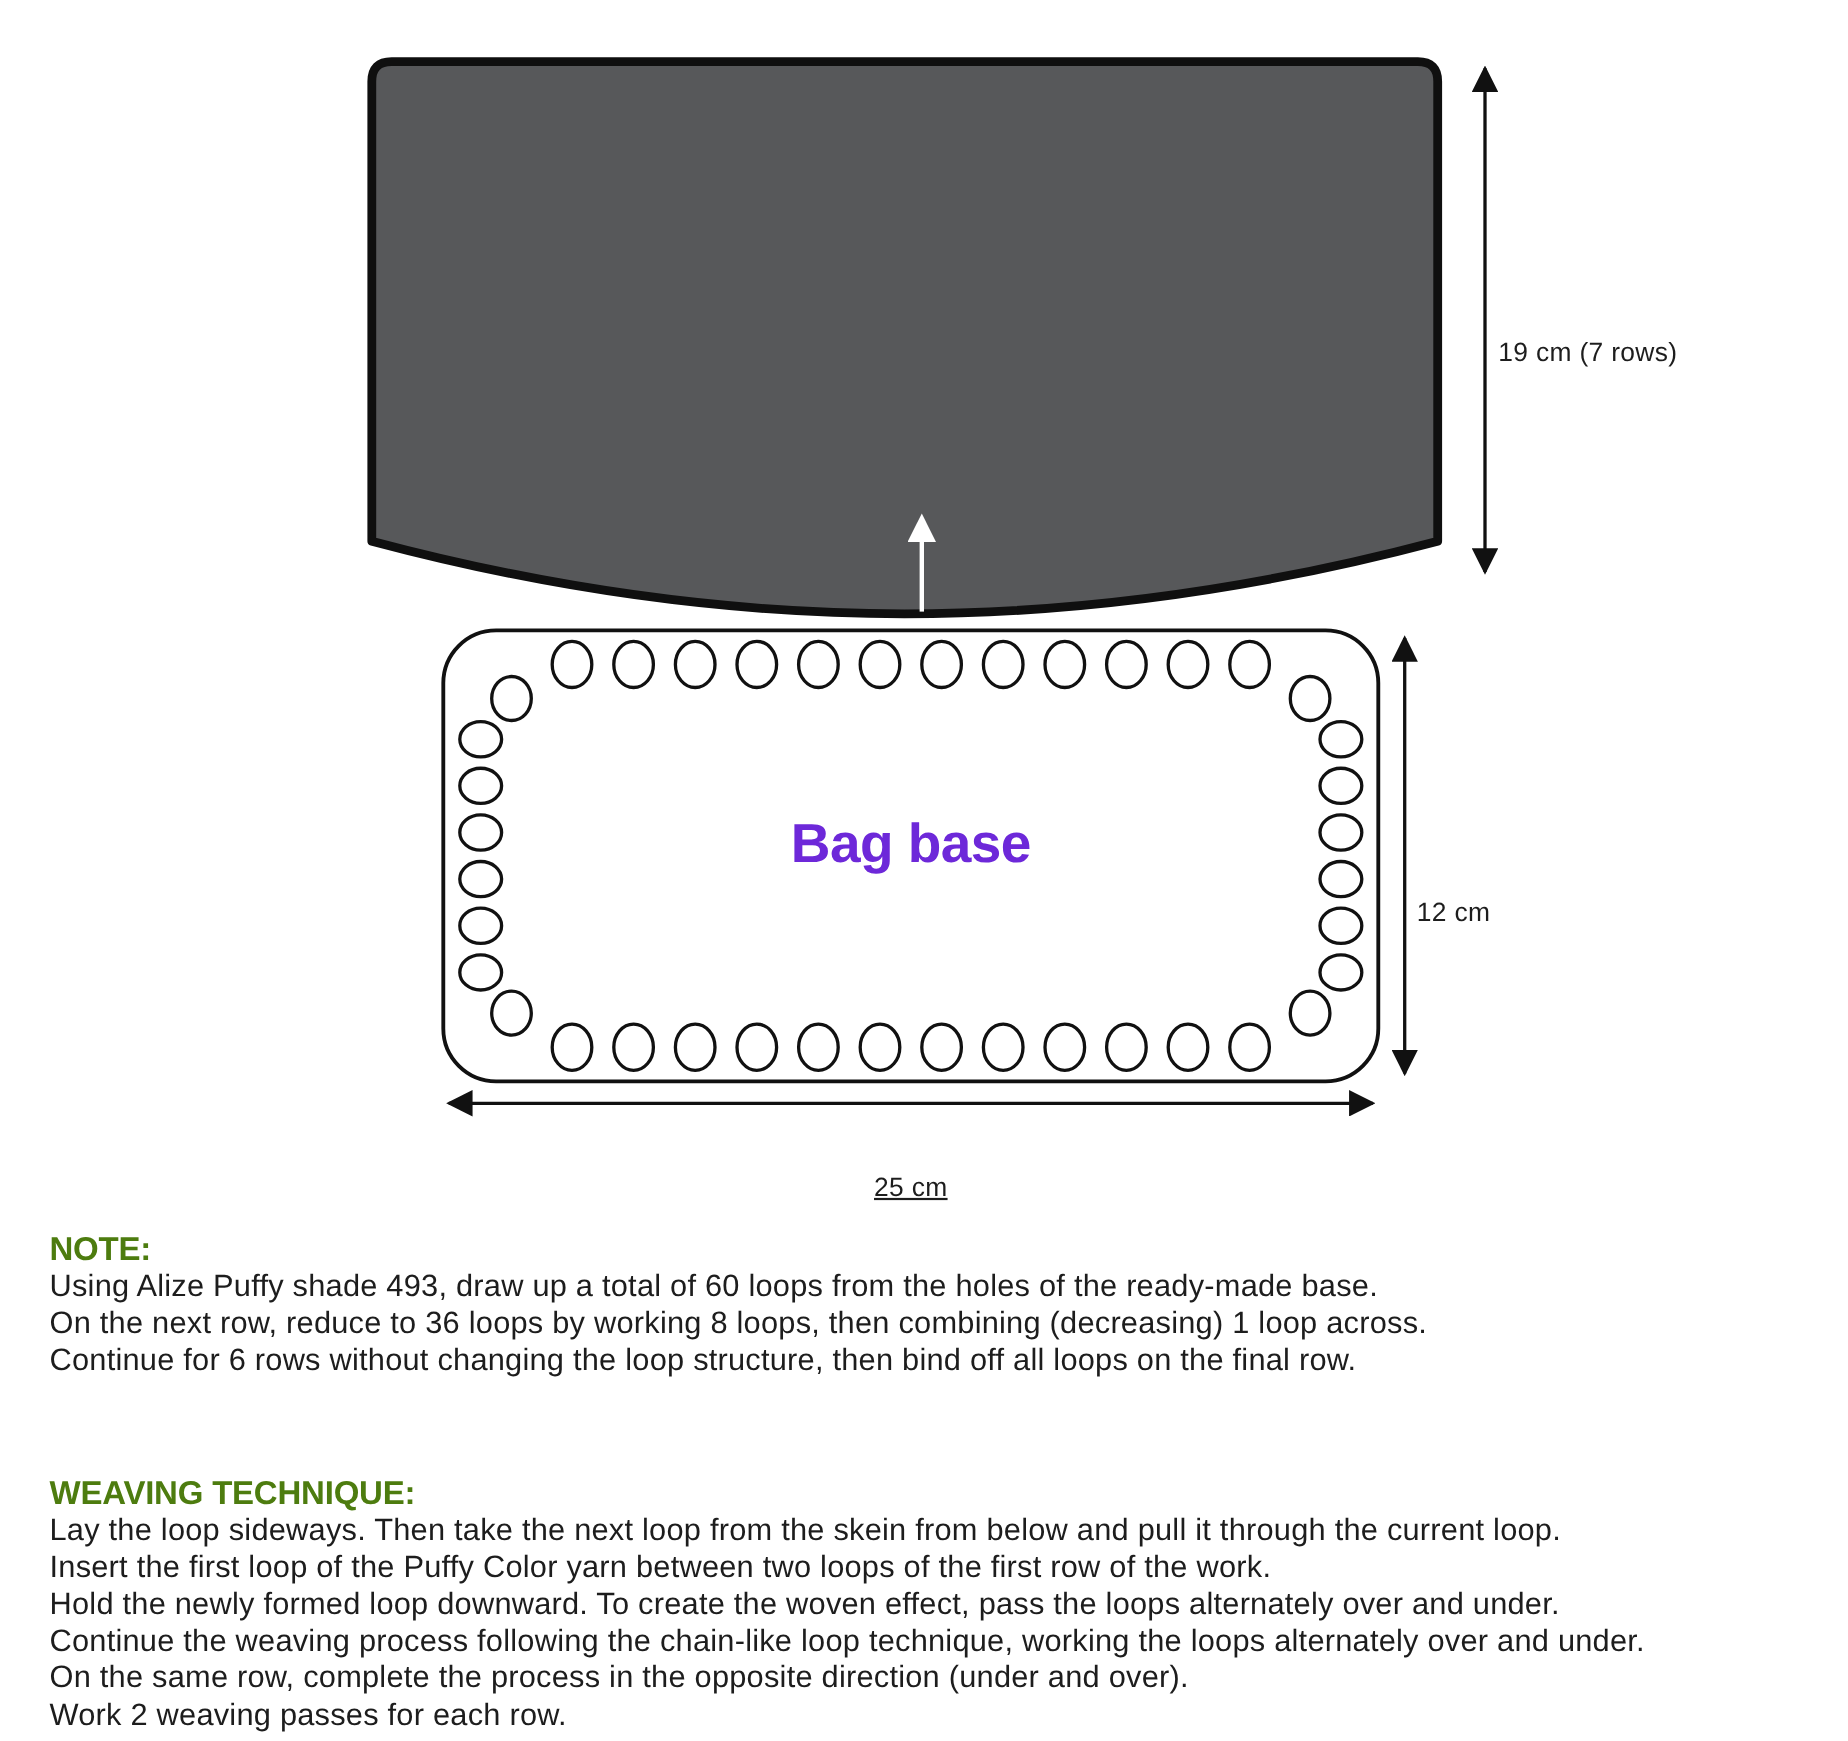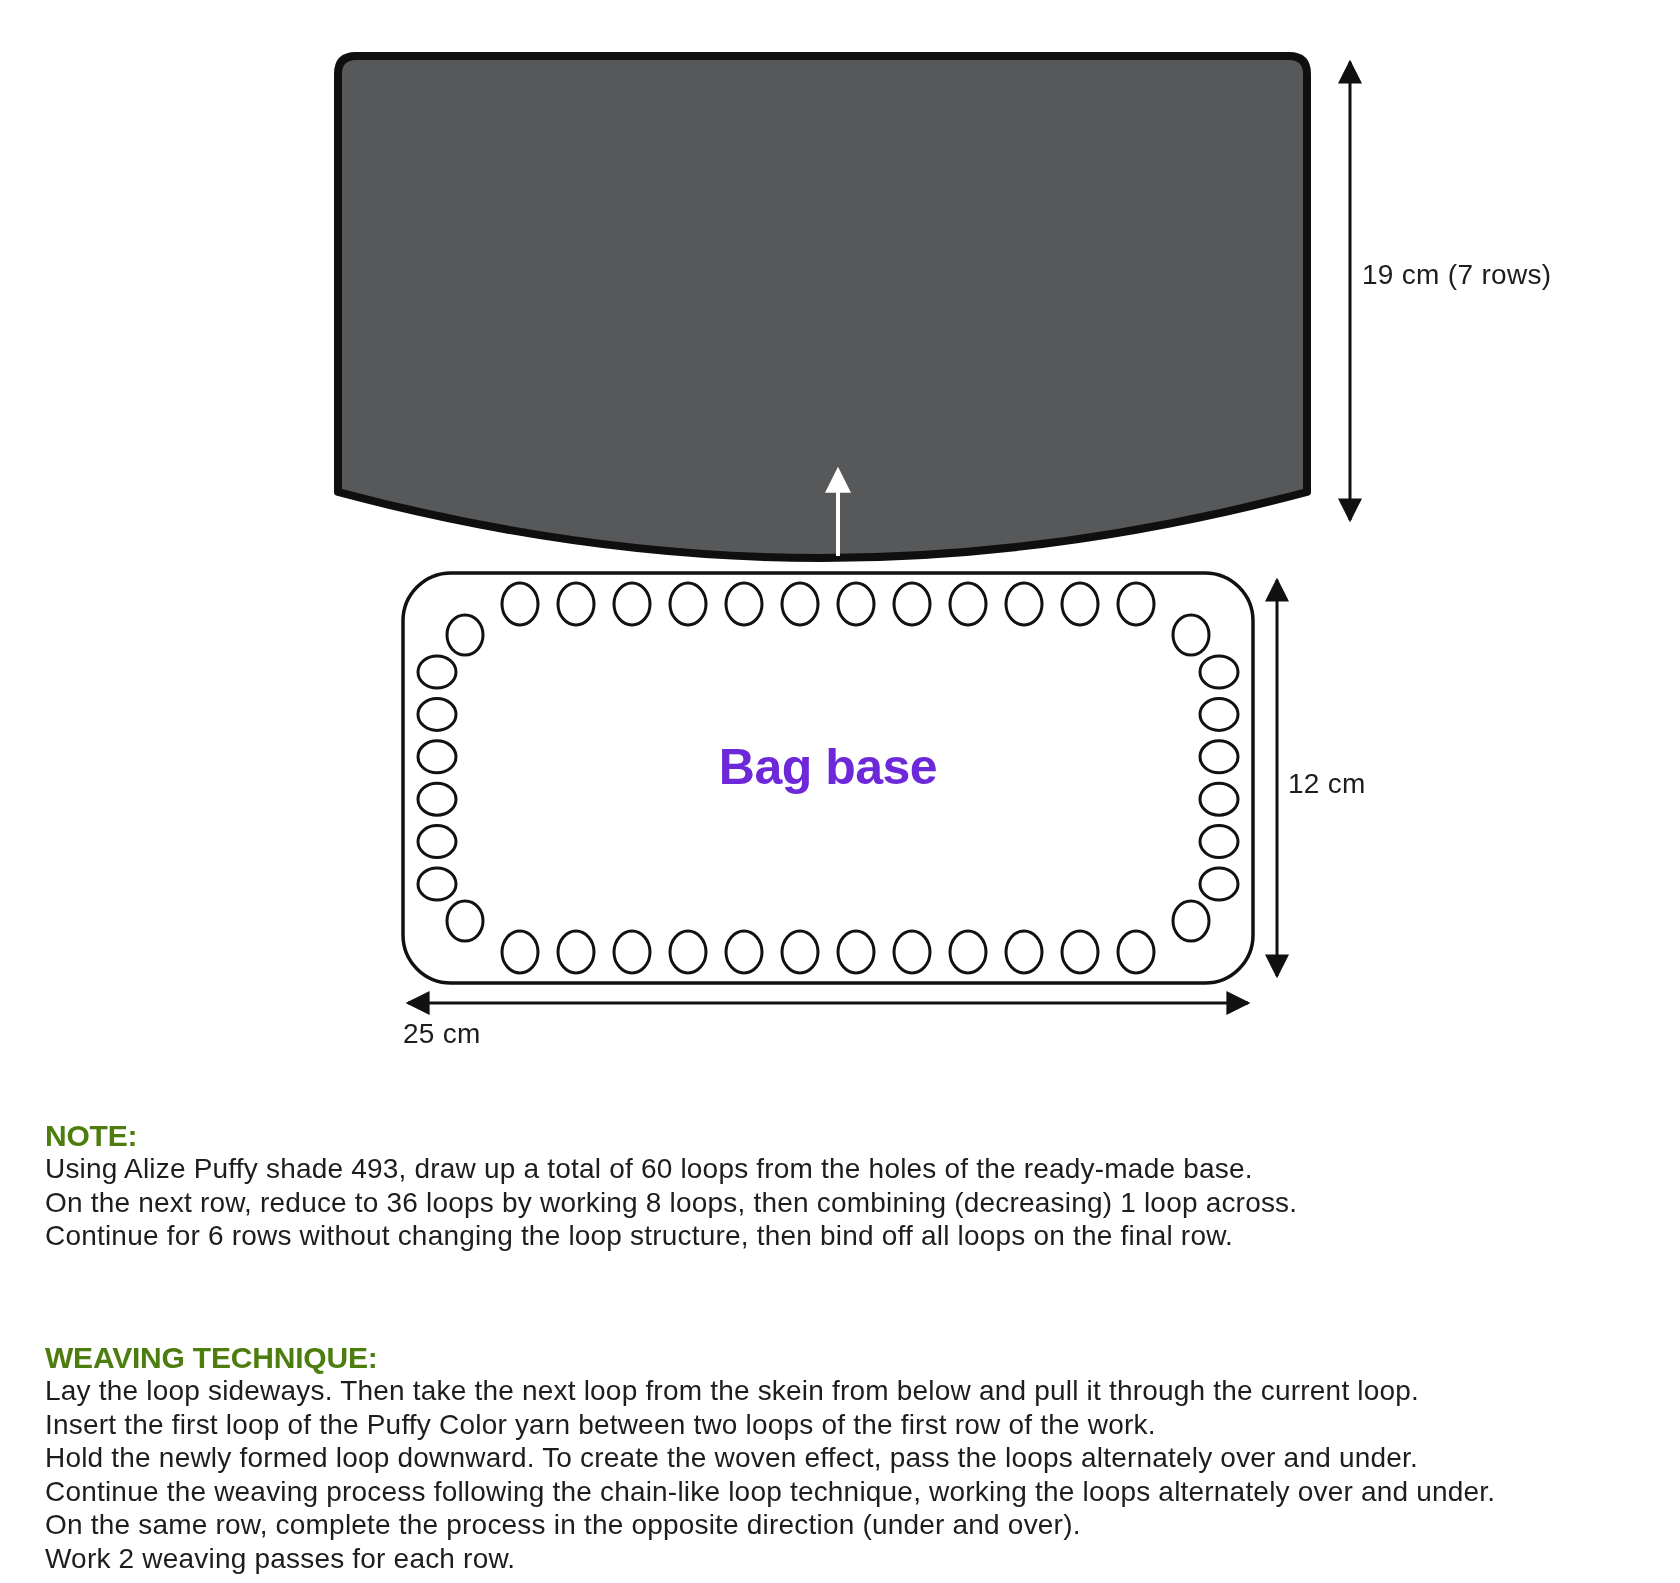--- a/index.html
+++ b/index.html
@@ -7,24 +7,25 @@
     position:relative;
     width:1680px;height:1583px;
     background:#ffffff;
     font-family:"Liberation Sans", sans-serif;
     color:#1d1d1d;
     overflow:hidden;
   }
   #diagram-svg{position:absolute;left:0;top:0;}
   .abs{position:absolute;}
   .dim-label{
-    font-size:28px;
+    font-size:24px;
     color:#1d1d1d;
     white-space:nowrap;
     letter-spacing:.3px;
+    margin-top:48px;
   }
   .base-title{
     left:403px;top:738px;width:850px;
     text-align:center;
     font-size:50px;font-weight:800;
     letter-spacing:-.5px;color:#6d28d9;
   }
   .text-section{left:45px;width:1600px;}
   .section-heading{
     font-size:30px;font-weight:800;
@@ -109,21 +110,21 @@
 
     <line x1="1277" y1="580" x2="1277" y2="976" stroke="#111" stroke-width="3" marker-start="url(#arrB)" marker-end="url(#arrB)"></line>
 
     <line x1="408" y1="1003" x2="1248" y2="1003" stroke="#111" stroke-width="3" marker-start="url(#arrB)" marker-end="url(#arrB)"></line>
   </svg>
 
   <div class="abs dim-label" style="left:1362px;top:259px;">19 cm (7 rows)</div>
 
   <div class="abs dim-label" style="left:1288px;top:768px;">12 cm</div>
 
-  <div class="abs dim-label" style="left:403px;top:1018px;width:850px;">25 cm</div>
+  <div class="abs dim-label" style="left:403px;top:1018px;width:850px;text-align:center;text-decoration:underline;">25 cm</div>
 
   <div class="abs base-title">Bag base</div>
 
   <div class="abs text-section" id="note-section">
     <div class="section-heading">NOTE:</div>
     <div>
         <div class="text-line">Using Alize Puffy shade 493, draw up a total of 60 loops from the holes of the ready-made base.</div>
         <div class="text-line">On the next row, reduce to 36 loops by working 8 loops, then combining (decreasing) 1 loop across.</div>
         <div class="text-line">Continue for 6 rows without changing the loop structure, then bind off all loops on the final row.</div>
       </div>

